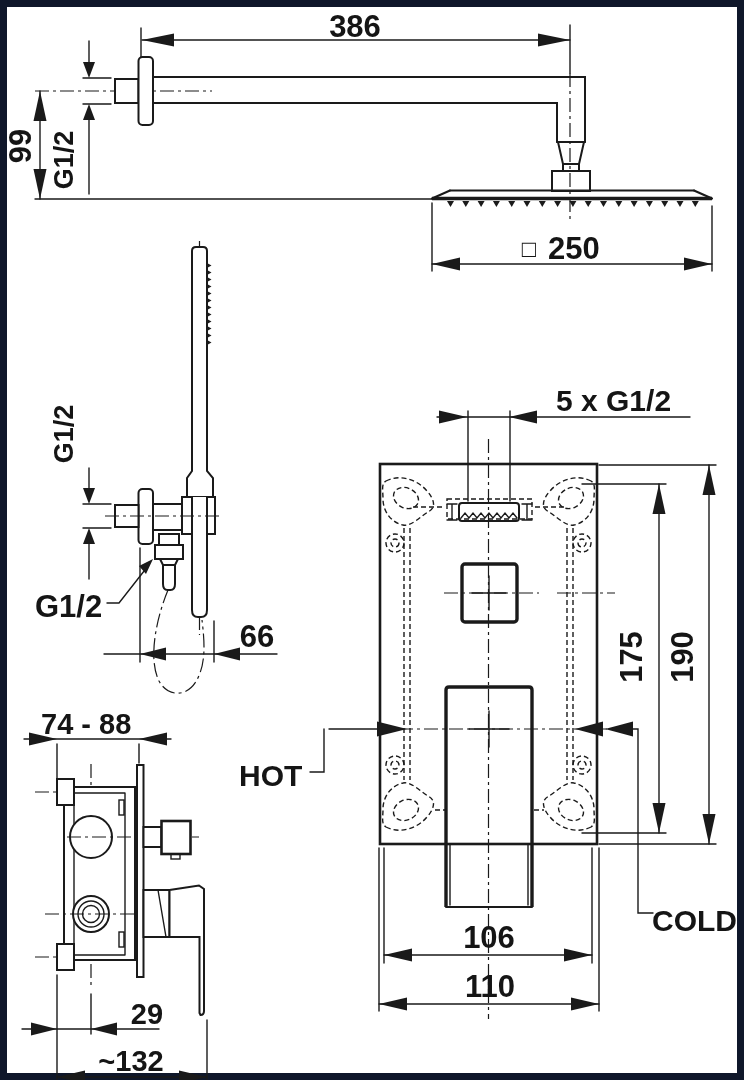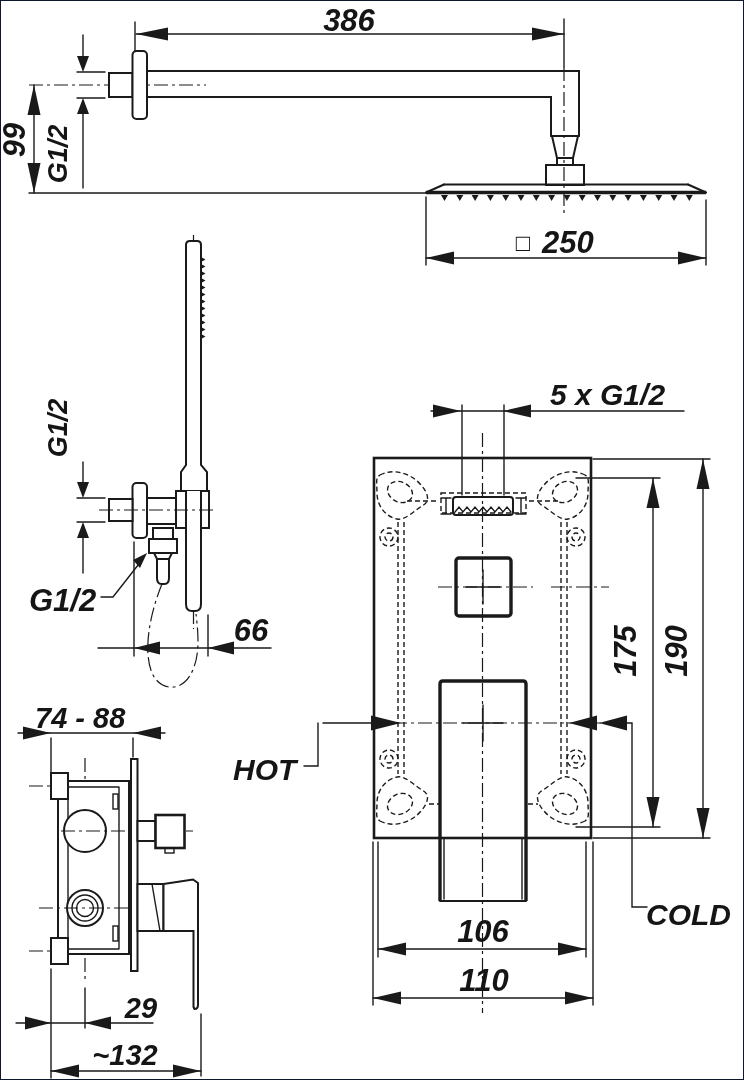--- a/index.html
+++ b/index.html
@@ -1,20 +1,19 @@
 <!DOCTYPE html>
 <html><head>
 <meta charset="utf-8">
 <style>
   html,body{margin:0;padding:0;background:#e8e8e8;}
   .page{
     position:relative;width:744px;height:1080px;margin:0 auto;
-    background:#ffffff;border:1px solid #0f172a;box-sizing:border-box;
+    background:#ffffff;border:7px solid #0f172a;box-sizing:border-box;
     font-family:"Liberation Sans",sans-serif;
-    font-style:italic;
   }
   svg{display:block}
   
   .thin{stroke:#1a1a1a;stroke-width:1.4;fill:none;stroke-linecap:round}
   .med{stroke:#1a1a1a;stroke-width:2;fill:none;stroke-linecap:round}
   .med.w{fill:#ffffff}
   .thk{stroke:#1a1a1a;stroke-width:2.6;fill:none}
   .thk.w{fill:#ffffff}
   .xthk{stroke:#1a1a1a;stroke-width:3.4;fill:none}
   .cl{stroke:#1a1a1a;stroke-width:1.2;fill:none;stroke-dasharray:14 4 3 4}

